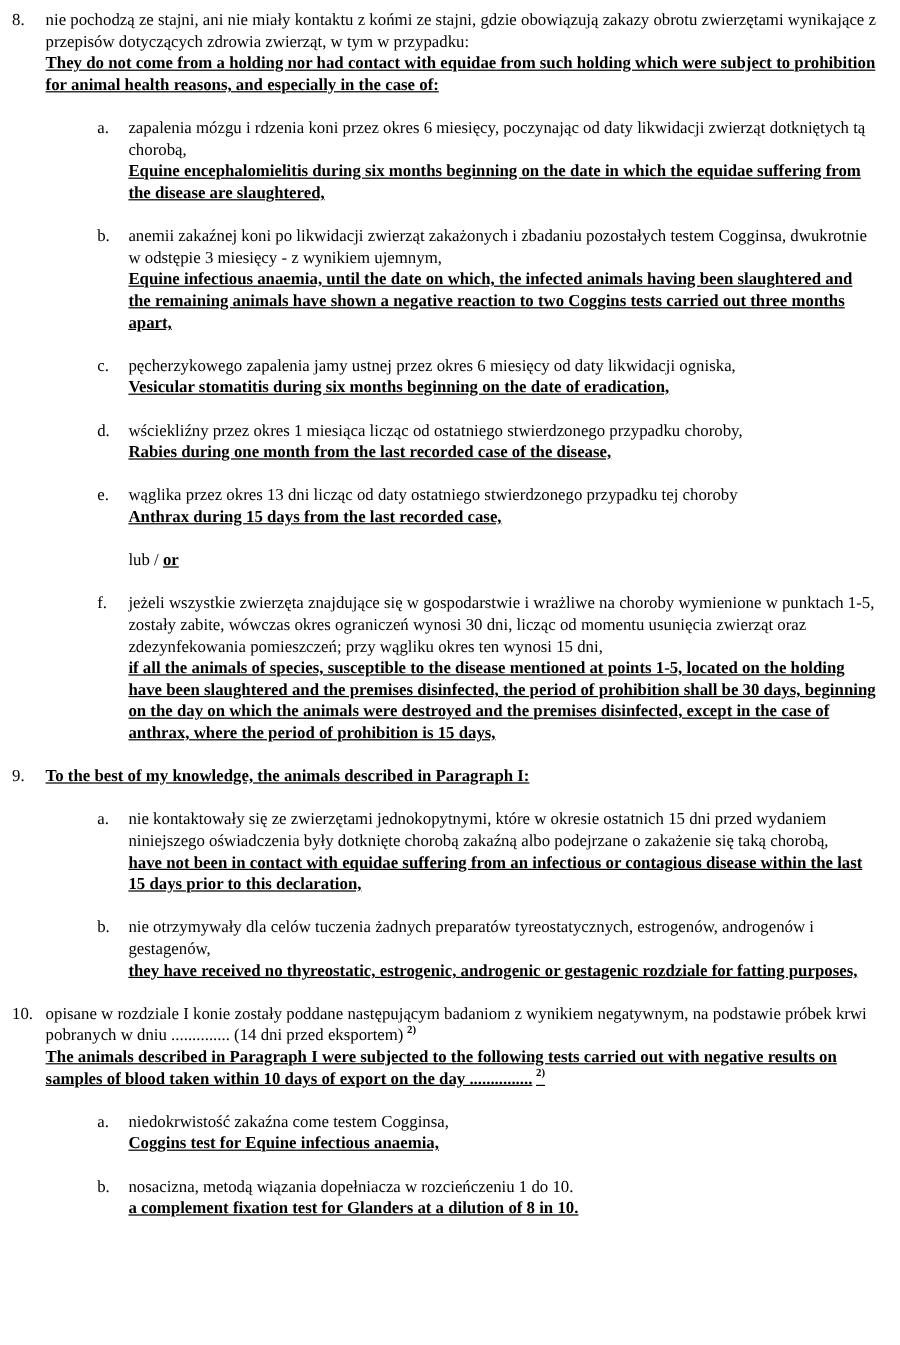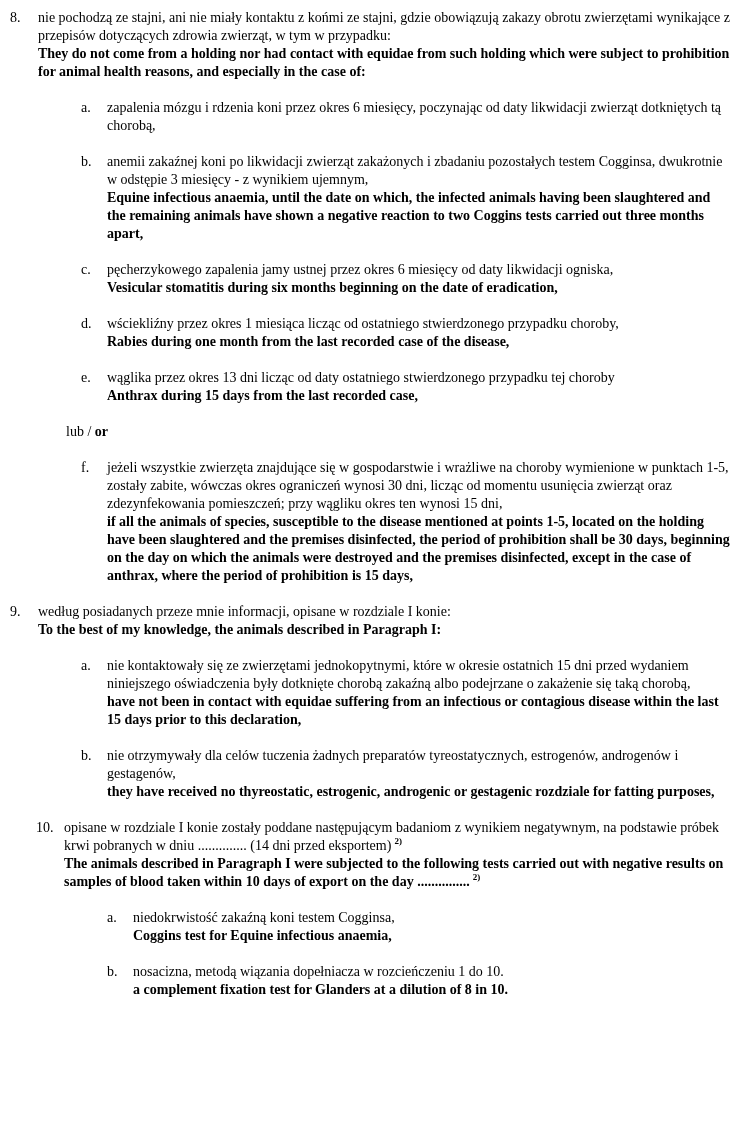--- a/index.html
+++ b/index.html
@@ -15,47 +15,47 @@
     font-size: 14px;
     line-height: 18px;
     -webkit-font-smoothing: antialiased;
   }
   .doc {
     padding: 9px 8px 10px 10px;
     box-sizing: border-box;
     width: 750px;
   }
   p { margin: 0; }
-  .en { font-weight: bold; }
+  .en { font-weight: bold; text-decoration: underline; }
   .item {
     display: flex;
     margin-bottom: 18px;
   }
-  .item:last-child { margin-bottom: 0; margin-left: 26px; }
+  .item:last-child { margin-bottom: 0; }
   .num {
     flex: 0 0 28px;
   }
   .body {
     flex: 1;
     min-width: 0;
   }
   .sub {
     display: flex;
     margin: 18px 0 0 43px;
   }
   .letter {
     flex: 0 0 26px;
   }
   .sub-body {
     flex: 1;
     min-width: 0;
     padding-right: 12px;
   }
   .connector {
-    margin: 18px 0 0 28px;
+    margin: 18px 0 0 69px;
   }
   sup {
     font-size: 9px;
     line-height: 0;
     margin-left: 3px;
     font-weight: bold;
   }
 </style>
 </head>
 <body>
@@ -65,20 +65,21 @@
   <div class="item">
     <div class="num">8.</div>
     <div class="body">
       <p class="pl">nie pochodzą ze stajni, ani nie miały kontaktu z końmi ze stajni, gdzie obowiązują zakazy obrotu zwierzętami wynikające z przepisów dotyczących zdrowia zwierząt, w tym w przypadku:</p>
       <p class="en">They do not come from a holding nor had contact with equidae from such holding which were subject to prohibition for animal health reasons, and especially in the case of:</p>
 
       <div class="sub">
         <div class="letter">a.</div>
         <div class="sub-body">
           <p class="pl">zapalenia mózgu i rdzenia koni przez okres 6 miesięcy, poczynając od daty likwidacji zwierząt dotkniętych tą chorobą,</p>
+          <p class="en">Equine encephalomielitis during six months beginning on the date in which the equidae suffering from the disease are slaughtered,</p>
         </div>
       </div>
 
       <div class="sub">
         <div class="letter">b.</div>
         <div class="sub-body">
           <p class="pl">anemii zakaźnej koni po likwidacji zwierząt zakażonych i zbadaniu pozostałych testem Cogginsa, dwukrotnie w odstępie 3 miesięcy - z wynikiem ujemnym,</p>
           <p class="en">Equine infectious anaemia, until the date on which, the infected animals having been slaughtered and the remaining animals have shown a negative reaction to two Coggins tests carried out three months apart,</p>
         </div>
       </div>
@@ -115,21 +116,20 @@
           <p class="pl">jeżeli wszystkie zwierzęta znajdujące się w gospodarstwie i wrażliwe na choroby wymienione w punktach 1-5, zostały zabite, wówczas okres ograniczeń wynosi 30 dni, licząc od momentu usunięcia zwierząt oraz zdezynfekowania pomieszczeń; przy wągliku okres ten wynosi 15 dni,</p>
           <p class="en">if all the animals of species, susceptible to the disease mentioned at points 1-5, located on the holding have been slaughtered and the premises disinfected, the period of prohibition shall be 30 days, beginning on the day on which the animals were destroyed and the premises disinfected, except in the case of anthrax, where the period of prohibition is 15 days,</p>
         </div>
       </div>
     </div>
   </div>
 
   <div class="item">
     <div class="num">9.</div>
     <div class="body">
-      <p class="pl">według posiadanych przeze mnie informacji, opisane w rozdziale I konie:</p>
       <p class="en">To the best of my knowledge, the animals described in Paragraph I:</p>
 
       <div class="sub">
         <div class="letter">a.</div>
         <div class="sub-body">
           <p class="pl">nie kontaktowały się ze zwierzętami jednokopytnymi, które w okresie ostatnich 15 dni przed wydaniem niniejszego oświadczenia były dotknięte chorobą zakaźną albo podejrzane o zakażenie się taką chorobą,</p>
           <p class="en">have not been in contact with equidae suffering from an infectious or contagious disease within the last 15 days prior to this declaration,</p>
         </div>
       </div>
 
@@ -145,21 +145,21 @@
 
   <div class="item">
     <div class="num">10.</div>
     <div class="body">
       <p class="pl"><span>opisane w rozdziale I konie zostały poddane następującym badaniom z wynikiem negatywnym, na podstawie próbek krwi pobranych w dniu .............. (14 dni przed eksportem)</span><sup>2)</sup></p>
       <p class="en"><span>The animals described in Paragraph I were subjected to the following tests carried out with negative results on samples of blood taken within 10 days of export on the day ...............</span><sup>2)</sup></p>
 
       <div class="sub">
         <div class="letter">a.</div>
         <div class="sub-body">
-          <p class="pl">niedokrwistość zakaźną koni testem Cogginsa,</p>
+          <p class="pl">niedokrwistość zakaźna come testem Cogginsa,</p>
           <p class="en">Coggins test for Equine infectious anaemia,</p>
         </div>
       </div>
 
       <div class="sub">
         <div class="letter">b.</div>
         <div class="sub-body">
           <p class="pl">nosacizna, metodą wiązania dopełniacza w rozcieńczeniu 1 do 10.</p>
           <p class="en">a complement fixation test for Glanders at a dilution of 8 in 10.</p>
         </div>

